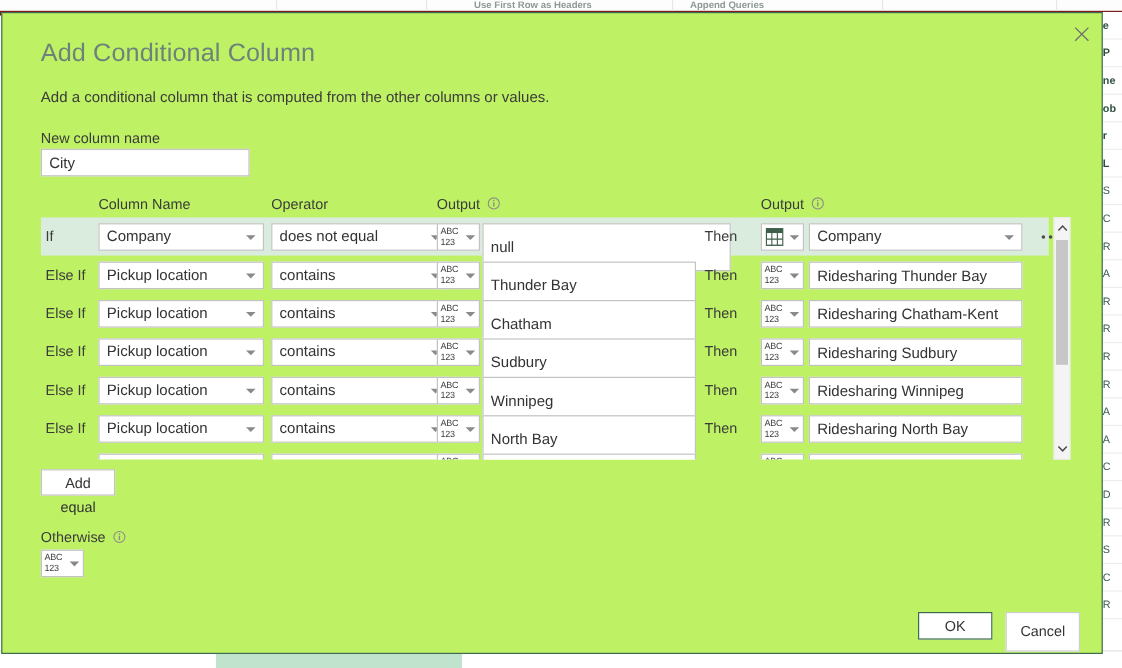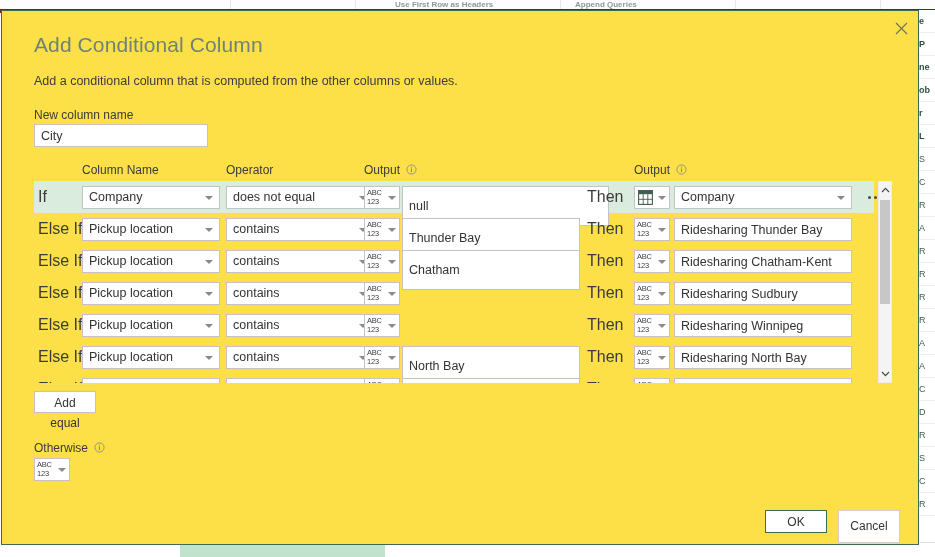--- a/index.html
+++ b/index.html
@@ -87,21 +87,21 @@
   }
   .bg-bottom-cell.sel { background: #bfe3cd; }
 
   
   #dialog {
     position: absolute;
     left: 1px;
     top: 10px;
     width: 918px;
     height: 535px;
-    background: #fde047;
+    background: #bef264;
     border: 1px solid #3d6b52;
     box-sizing: border-box;
   }
   #close-btn {
     position: absolute;
     top: 4px;
     right: 4px;
     width: 26px;
     height: 26px;
     display: flex;
@@ -193,21 +193,21 @@
   }
   .rule-row {
     position: relative;
     height: 32px;
     width: 840px;
   }
   .rule-row.active { background: #d9ecdd; }
 
   .kw {
     position: absolute;
-    font-size: 16px;
+    font-size: 12px;
     color: #3b3b3b;
     line-height: 32px;
     top: 0;
   }
   .kw-if  { left: 4px; }
   .kw-then{ left: 553px; }
 
   .dropdown {
     position: absolute;
     box-sizing: border-box;
@@ -577,20 +577,21 @@
           <span class="kw kw-if">Else If</span>
           <div class="dropdown dd-colname"><span>Pickup location</span><span class="caret"></span></div>
           <div class="dropdown dd-operator"><span>contains</span><span class="caret"></span></div>
           <div class="typebox ty-value">
             <span class="abc-glyph">
               <span class="l1">ABC</span>
               <span class="l2">123</span>
             </span>
             <span class="caret"></span>
           </div>
+          <input class="text-input val-input" type="text" value="Sudbury" style="">
           <span class="kw kw-then">Then</span>
           <div class="typebox ty-output">
             <span class="abc-glyph">
               <span class="l1">ABC</span>
               <span class="l2">123</span>
             </span>
             <span class="caret"></span>
           </div>
           <input class="text-input out-input" type="text" value="Ridesharing Sudbury" style="">
         </div>
@@ -598,20 +599,21 @@
           <span class="kw kw-if">Else If</span>
           <div class="dropdown dd-colname"><span>Pickup location</span><span class="caret"></span></div>
           <div class="dropdown dd-operator"><span>contains</span><span class="caret"></span></div>
           <div class="typebox ty-value">
             <span class="abc-glyph">
               <span class="l1">ABC</span>
               <span class="l2">123</span>
             </span>
             <span class="caret"></span>
           </div>
+          <input class="text-input val-input" type="text" value="Winnipeg" style="">
           <span class="kw kw-then">Then</span>
           <div class="typebox ty-output">
             <span class="abc-glyph">
               <span class="l1">ABC</span>
               <span class="l2">123</span>
             </span>
             <span class="caret"></span>
           </div>
           <input class="text-input out-input" type="text" value="Ridesharing Winnipeg" style="">
         </div>

